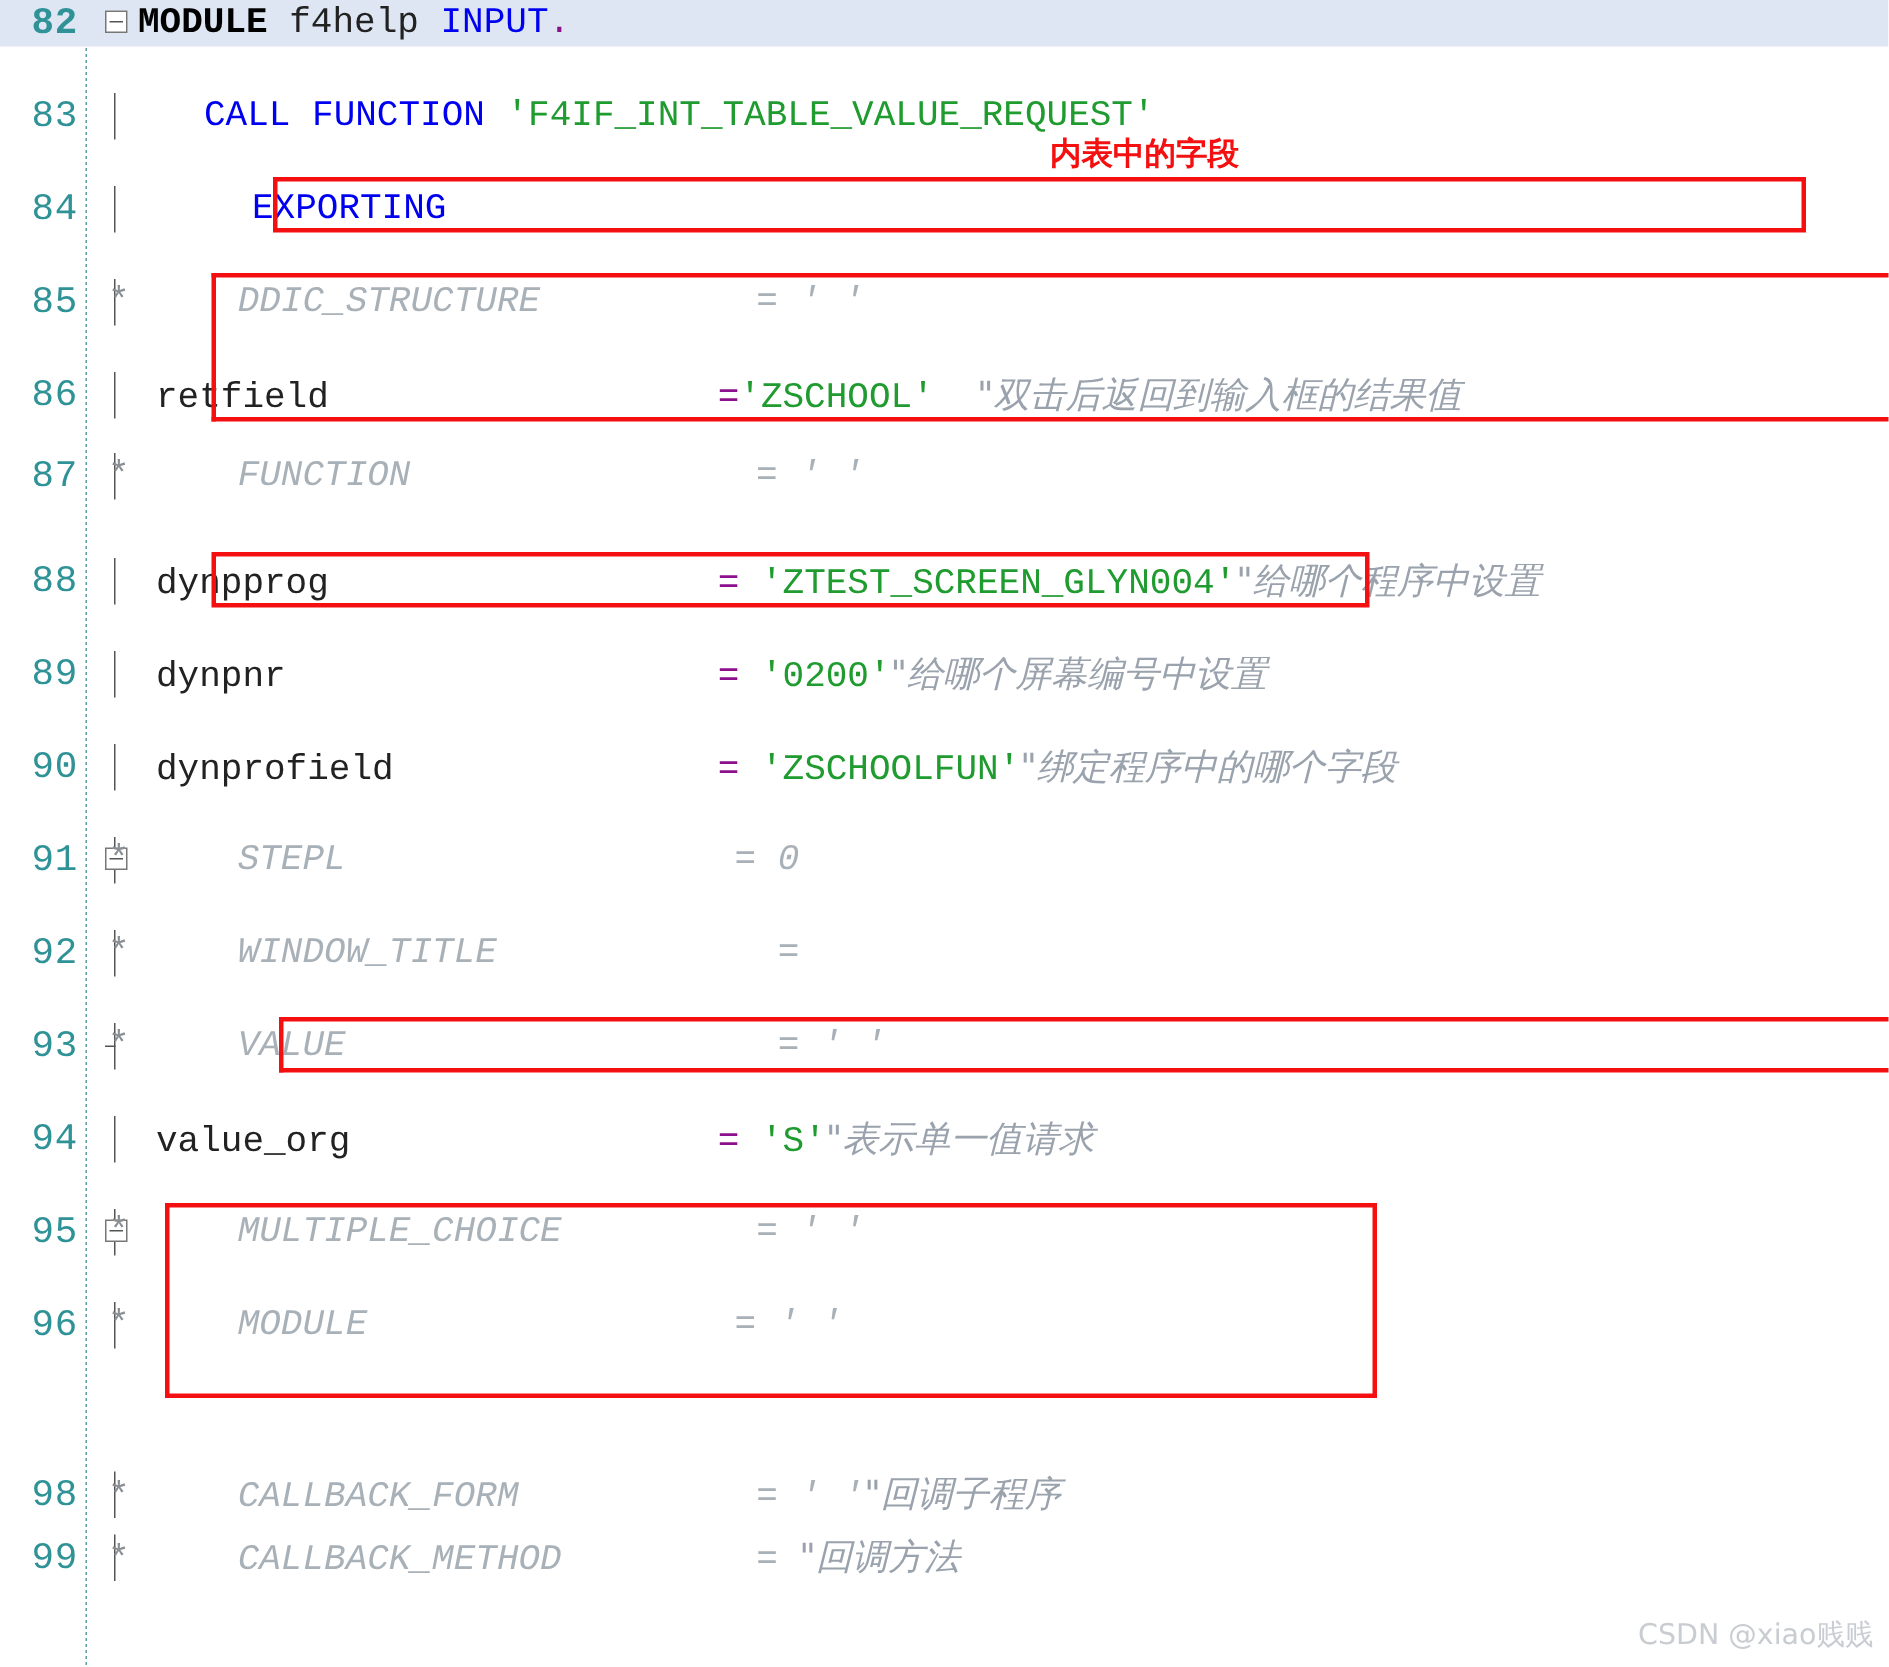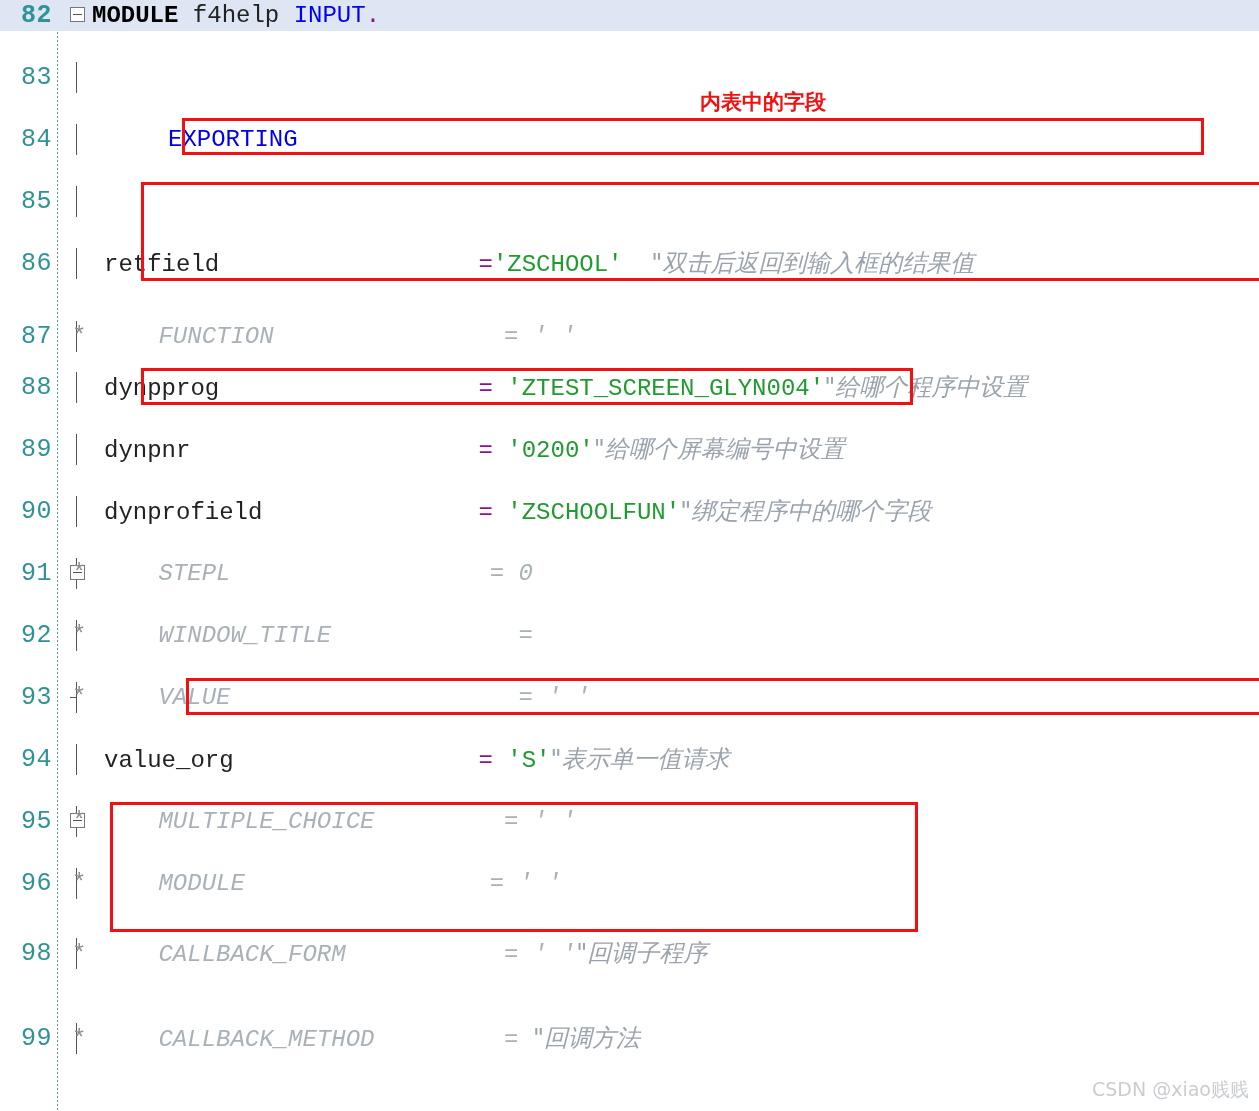--- a/index.html
+++ b/index.html
@@ -152,40 +152,42 @@
 
     <div class="row cur" style="top:0">
       <span class="lineno">82</span>
       <span class="fold"><span class="box"></span></span>
       <span class="code"><span class="kwb">MODULE</span><span class="plain"> </span><span class="plain">f4help</span><span class="plain"> </span><span class="kw">INPUT</span><span class="dot">.</span></span>
     </div>
 
     <div class="row" style="top:31px">
       <span class="lineno">83</span>
       <span class="fold"><span class="vline"></span></span>
+      <span class="code" style="left:136px"><span class="kw">CALL</span><span class="plain"> </span><span class="kw">FUNCTION</span><span class="plain"> </span><span class="str">'F4IF_INT_TABLE_VALUE_REQUEST'</span></span>
     </div>
 
     <div class="row" style="top:62px">
       <span class="lineno">84</span>
       <span class="fold"><span class="vline"></span></span>
       <span class="code" style="left:168px"><span class="kw">EXPORTING</span></span>
     </div>
 
     <div class="row" style="top:93px">
       <span class="lineno">85</span>
       <span class="fold"><span class="vline"></span></span>
+      <span class="code" style="left:72px"><span class="star">*</span><span class="cmtdis">     </span><span class="cmtdis">DDIC_STRUCTURE</span><span class="cmtdis">          </span><span class="cmtdis">=</span><span class="cmtdis"> </span><span class="cmtdis">' '</span></span>
     </div>
 
     <div class="row" style="top:124px">
       <span class="lineno">86</span>
       <span class="fold"><span class="vline"></span></span>
       <span class="code" style="left:104px"><span class="plain">retfield</span><span class="plain">                  </span><span class="op">=</span><span class="str">'ZSCHOOL'</span><span class="plain">  </span><span class="cmt cn">"双击后返回到输入框的结果值</span></span>
     </div>
 
-    <div class="row" style="top:166px">
+    <div class="row" style="top:147px">
       <span class="lineno">87</span>
       <span class="fold"><span class="vline"></span></span>
       <span class="code" style="left:72px"><span class="star">*</span><span class="cmtdis">     </span><span class="cmtdis">FUNCTION</span><span class="cmtdis">                </span><span class="cmtdis">=</span><span class="cmtdis"> </span><span class="cmtdis">' '</span></span>
     </div>
 
     <div class="row" style="top:186px">
       <span class="lineno">88</span>
       <span class="fold"><span class="vline"></span></span>
       <span class="code" style="left:104px"><span class="plain">dynpprog</span><span class="plain">                  </span><span class="op">=</span><span class="plain"> </span><span class="str">'ZTEST_SCREEN_GLYN004'</span><span class="cmt cn">"给哪个程序中设置</span></span>
     </div>
@@ -232,21 +234,21 @@
       <span class="code" style="left:72px"><span class="star">*</span><span class="cmtdis">     </span><span class="cmtdis">MULTIPLE_CHOICE</span><span class="cmtdis">         </span><span class="cmtdis">=</span><span class="cmtdis"> </span><span class="cmtdis">' '</span></span>
     </div>
 
     <div class="row" style="top:434px">
       <span class="lineno">96</span>
       <span class="fold"><span class="vline"></span></span>
       <span class="code" style="left:72px"><span class="star">*</span><span class="cmtdis">     </span><span class="cmtdis">MODULE</span><span class="cmtdis">                 </span><span class="cmtdis">=</span><span class="cmtdis"> </span><span class="cmtdis">' '</span></span>
     </div>
 
 
-    <div class="row" style="top:473px">
+    <div class="row" style="top:516px">
       <span class="lineno">98</span>
       <span class="fold"><span class="vline"></span></span>
       <span class="code" style="left:72px"><span class="star">*</span><span class="cmtdis">     </span><span class="cmtdis">CALLBACK_FORM</span><span class="cmtdis">           </span><span class="cmtdis">=</span><span class="cmtdis"> </span><span class="cmtdis">' '</span><span class="cmt cn">"回调子程序</span></span>
     </div>
 
     <div class="row" style="top:527px">
       <span class="lineno">99</span>
       <span class="fold"><span class="vline"></span></span>
       <span class="code" style="left:72px"><span class="star">*</span><span class="cmtdis">     </span><span class="cmtdis">CALLBACK_METHOD</span><span class="cmtdis">         </span><span class="cmtdis">=</span><span class="cmtdis"> </span><span class="cmt cn">"回调方法</span></span>
     </div>

